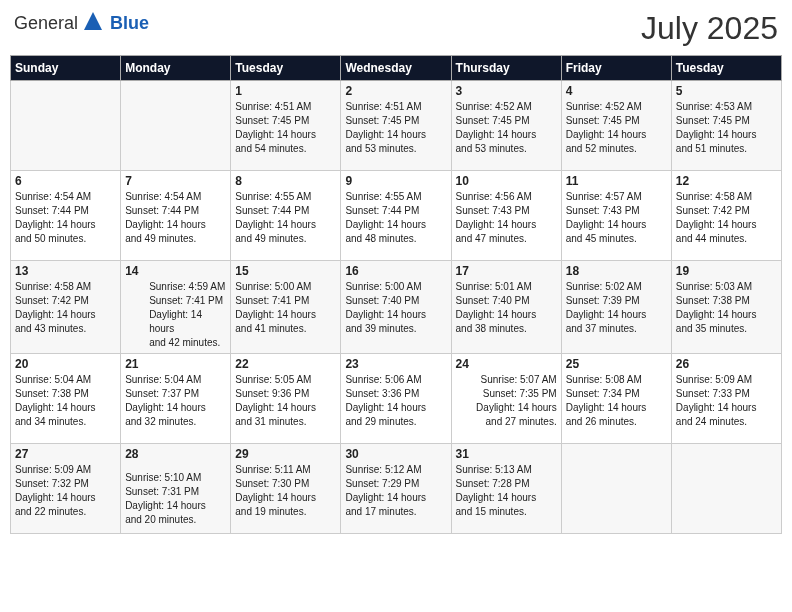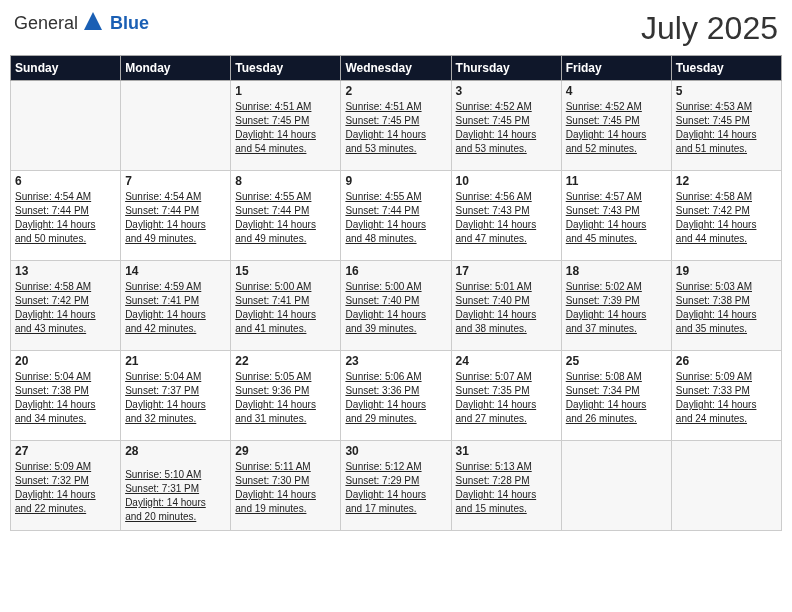--- a/index.html
+++ b/index.html
@@ -70,21 +70,20 @@
     }
     .day-num {
       font-size: 12px;
       font-weight: bold;
       display: block;
       margin-bottom: 2px;
     }
     .day-info {
       font-size: 10px;
       line-height: 1.4;
-      text-decoration: underline;
     }
   </style>
 </head>
 <body>
 
 <div class="header">
   <div class="logo">
     <span class="logo-text-general">General</span>
     <div style="display:inline-block; margin-left:2px;">
       <svg width="22" height="22" viewBox="0 0 22 22">
@@ -205,21 +204,21 @@
       <tr>
         <td>
           <span class="day-num">13</span>
           <div class="day-info" style="white-space: pre-line;">Sunrise: 4:58 AM
 Sunset: 7:42 PM
 Daylight: 14 hours
 and 43 minutes.</div>
         </td>
         <td>
           <span class="day-num">14</span>
-          <div class="day-info" style="white-space: pre-line;">Sunrise: 4:59 AM
+          <div class="day-info" style="white-space: pre-line; margin-left: 24px;">Sunrise: 4:59 AM
 Sunset: 7:41 PM
 Daylight: 14 hours
 and 42 minutes.</div>
         </td>
         <td>
           <span class="day-num">15</span>
           <div class="day-info" style="white-space: pre-line;">Sunrise: 5:00 AM
 Sunset: 7:41 PM
 Daylight: 14 hours
 and 41 minutes.</div>
@@ -277,21 +276,21 @@
         </td>
         <td>
           <span class="day-num">23</span>
           <div class="day-info" style="white-space: pre-line;">Sunrise: 5:06 AM
 Sunset: 3:36 PM
 Daylight: 14 hours
 and 29 minutes.</div>
         </td>
         <td>
           <span class="day-num">24</span>
-          <div class="day-info" style="white-space: pre-line;">Sunrise: 5:07 AM
+          <div class="day-info" style="white-space: pre-line; text-align: right;">Sunrise: 5:07 AM
 Sunset: 7:35 PM
 Daylight: 14 hours
 and 27 minutes.</div>
         </td>
         <td>
           <span class="day-num">25</span>
           <div class="day-info" style="white-space: pre-line;">Sunrise: 5:08 AM
 Sunset: 7:34 PM
 Daylight: 14 hours
 and 26 minutes.</div>

